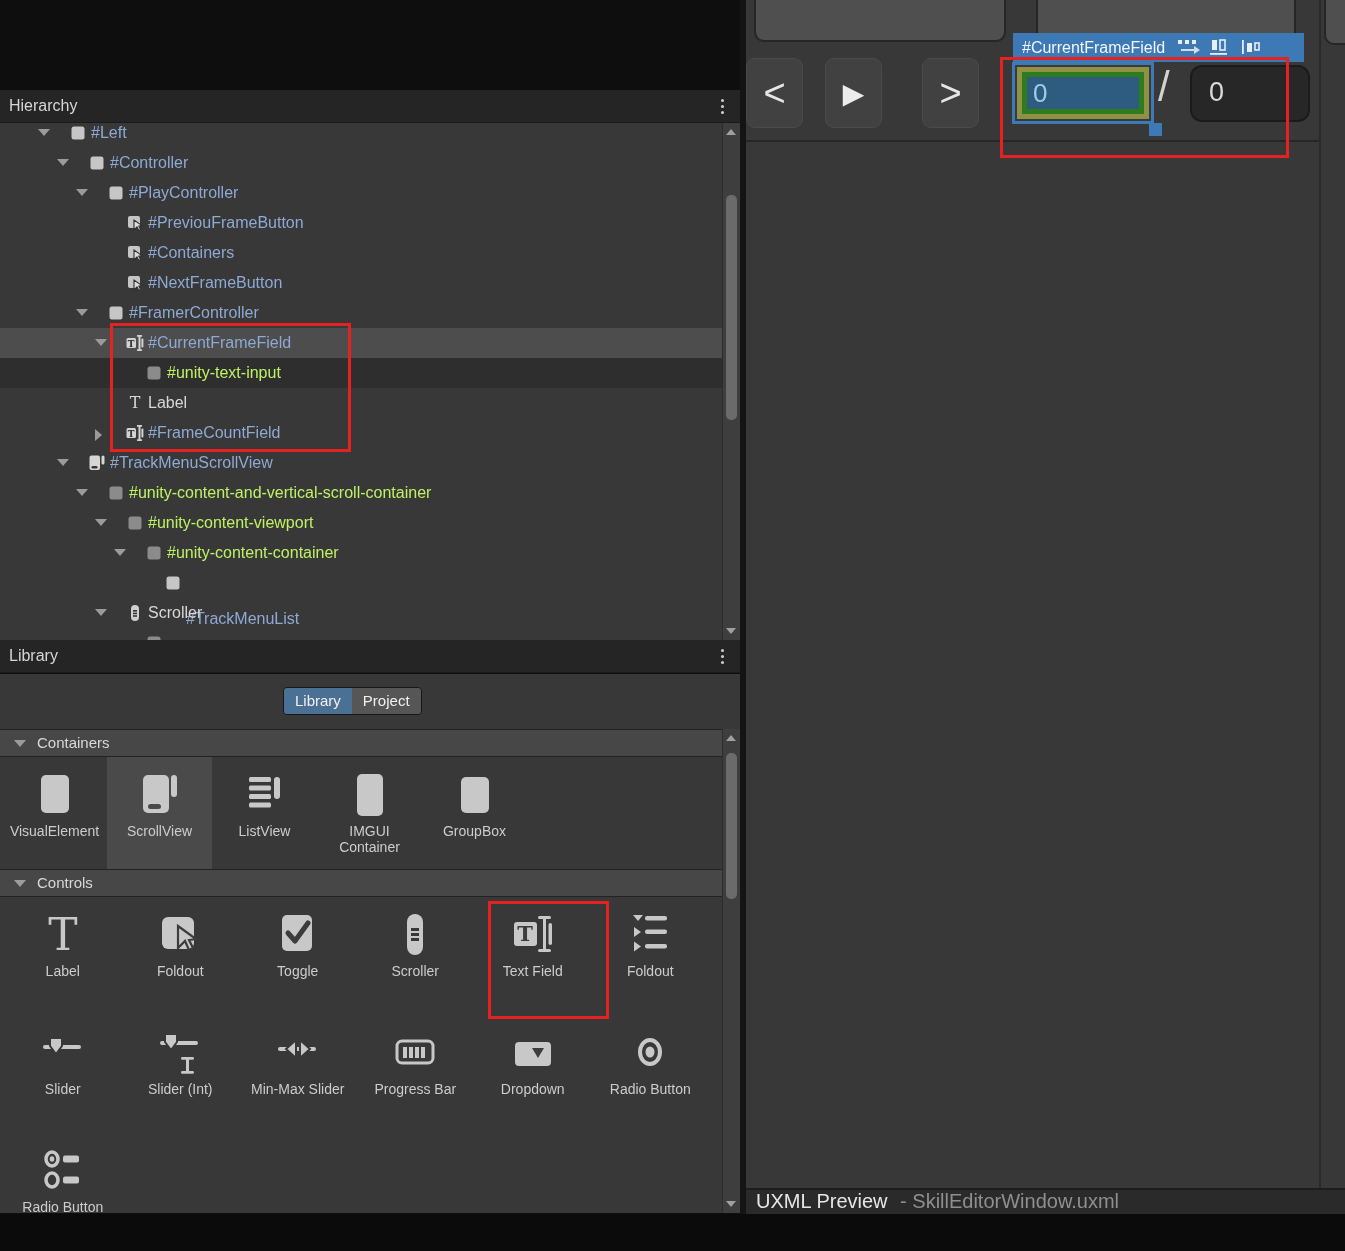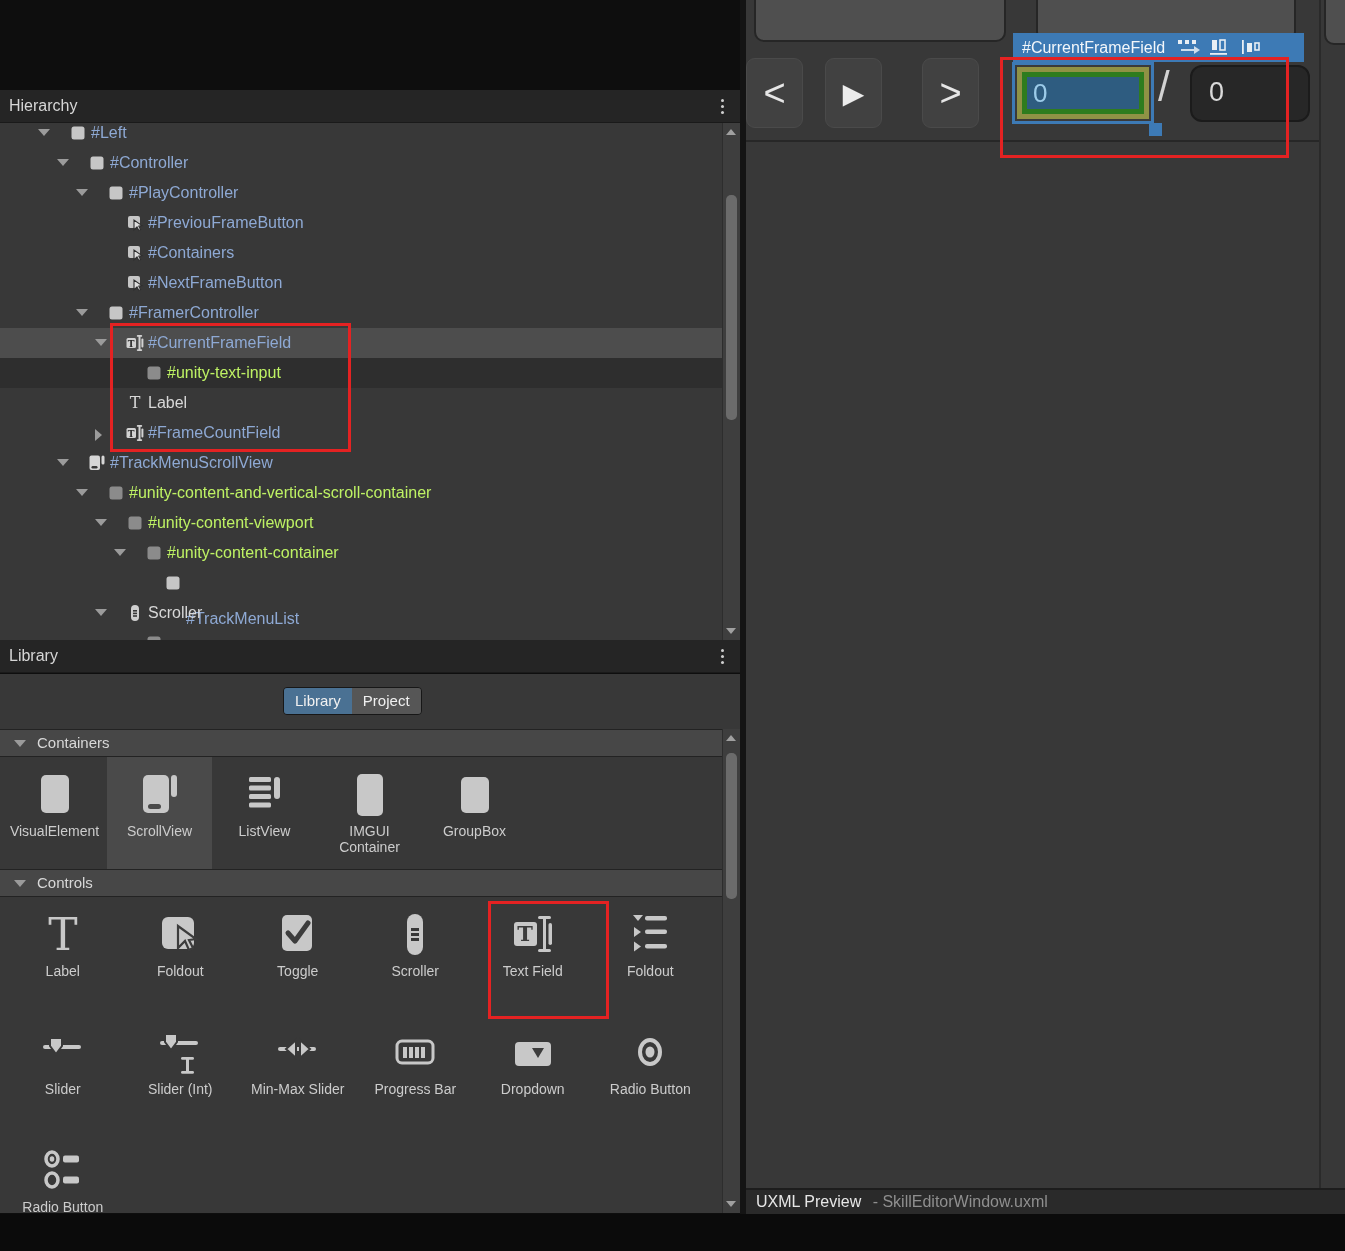--- a/index.html
+++ b/index.html
@@ -69,21 +69,21 @@
   .mband{position:absolute;inset:2px;background:var(--olive);}
   .bband{position:absolute;inset:5px;background:var(--green);}
   .cband{position:absolute;inset:5px;background:var(--steel);color:#9ccbe9;font-size:26px;
          line-height:32px;padding-left:6px;box-sizing:border-box;}
   #selhandle{position:absolute;left:403px;top:123px;width:13px;height:13px;background:var(--blue);z-index:5;}
   #slash{position:absolute;left:412px;top:63px;font-size:42px;color:#d2d2d2;font-weight:300;z-index:4;}
   #field2{position:absolute;left:444px;top:65px;width:120px;height:57px;background:#272727;
           border:2px solid #1b1b1b;border-radius:12px;box-sizing:border-box;color:#dadada;
           font-size:27px;line-height:51px;padding-left:17px;z-index:4;}
   #uxmlbar{position:absolute;left:746px;top:1188px;width:599px;height:26px;background:#2a2a2a;
-           border-top:2px solid #1d1d1d;box-sizing:border-box;line-height:23px;padding-left:10px;font-size:16px;}
+           border-top:2px solid #1d1d1d;box-sizing:border-box;line-height:23px;padding-left:10px;font-size:20px;}
   #uxmlbar .t{color:#e6e6e6;} #uxmlbar .f{color:#8f8f8f;margin-left:7px;}
   #bottomstrip{position:absolute;left:0;top:1214px;width:1345px;height:37px;background:#0b0b0b;}
   
   .ann{position:absolute;border:3px solid var(--red);z-index:50;pointer-events:none;}
   #ann-h{left:110px;top:323px;width:235px;height:123px;}
   #ann-l{left:488px;top:901px;width:115px;height:112px;}
   #ann-c{left:1000px;top:57px;width:283px;height:95px;}
 </style>
 </head>
 <body>

